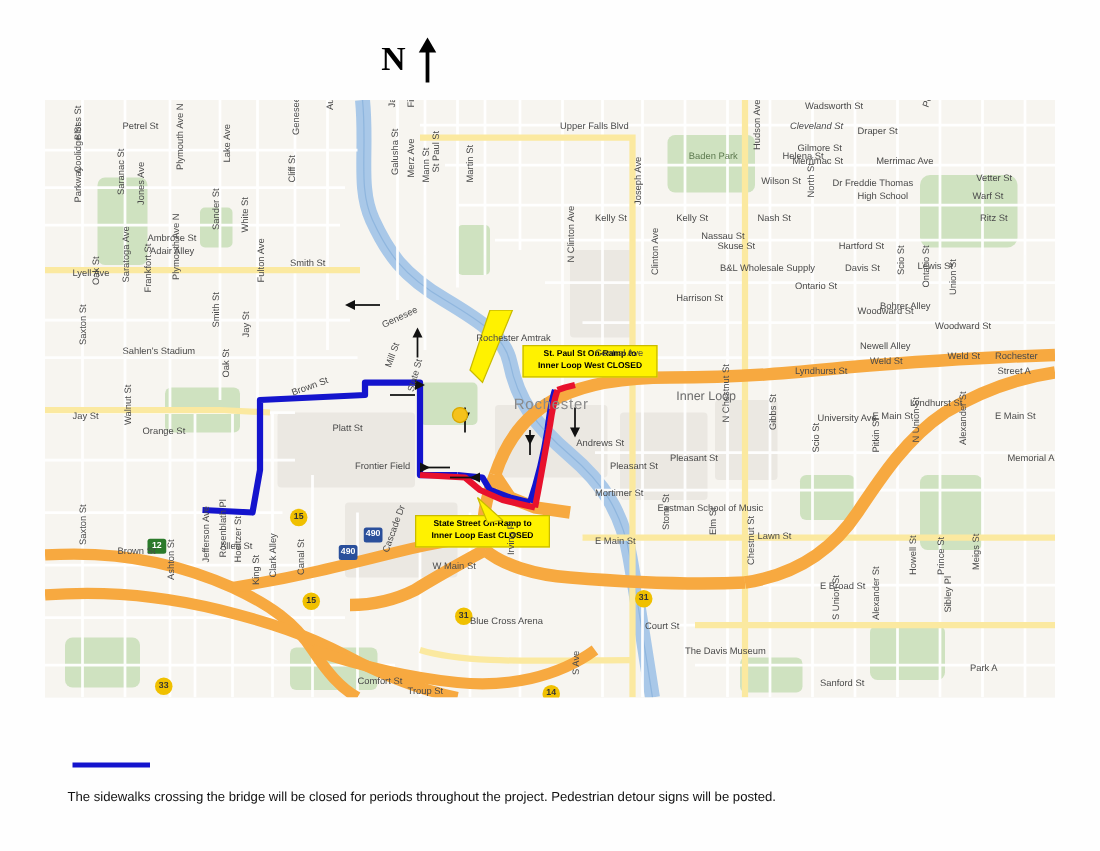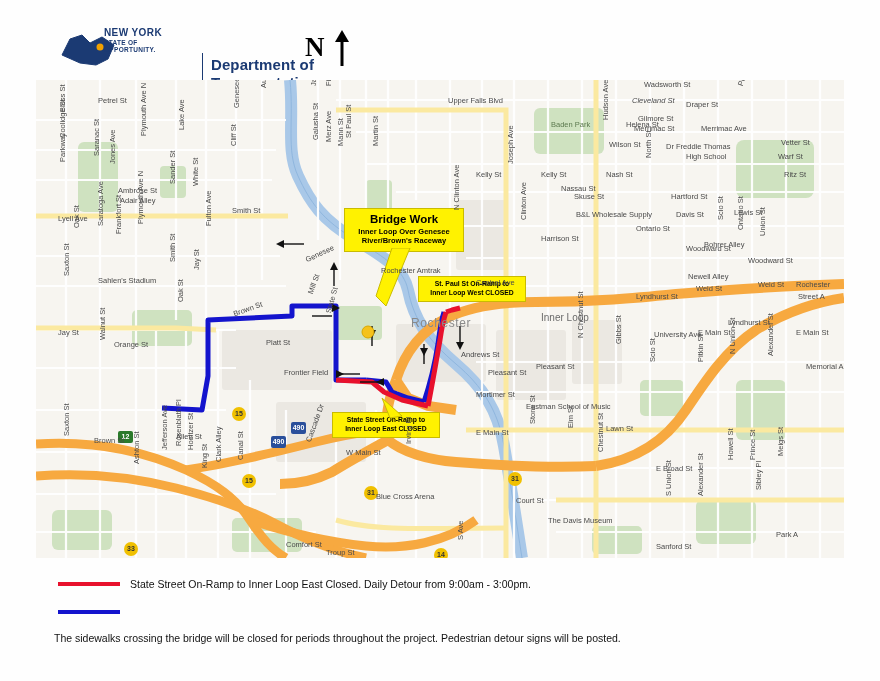--- a/index.html
+++ b/index.html
@@ -174,36 +174,20 @@
   #credit .date { font-size: 10px; color: #111; }
   #credit .attrib { font-size: 8px; color: #333; margin-top: 2px;}
 </style>
 </head>
 <body>
 
 <div id="page">
 
   <div id="header">
 
-    <div id="nysdot-logo">
-      <svg width="150" height="48">
-        <path d="M6 30 L14 14 L26 10 L34 18 L46 12 L58 20 L52 34 L40 40 L24 38 Z" fill="#1b3a73" stroke="#1b3a73" stroke-width="1"></path>
-        <circle cx="44" cy="22" r="3.5" fill="#f0a000"></circle>
-      </svg>
-      <div id="logo-text-ny">
-        <div class="ny-line1">NEW YORK</div>
-        <div class="ny-line2">STATE OF</div>
-        <div class="ny-line3">OPPORTUNITY.</div>
-      </div>
-      <div id="logo-divider"></div>
-      <div id="dot-text">
-        <div>Department of</div>
-        <div>Transportation</div>
-      </div>
-    </div>
 
     <div id="north-arrow">
       <div id="north-letter">N</div>
       <svg width="24" height="40" style="position:absolute;left:26px;top:0;">
         <path d="M11 38 L11 8" stroke="#000" stroke-width="3" fill="none"></path>
         <path d="M11 2 L18 14 L4 14 Z" fill="#000"></path>
       </svg>
     </div>
   </div>
 
@@ -378,25 +362,20 @@
     <div class="shield blue" style="left:255px; top:342px;">490</div>
     <div class="shield blue" style="left:235px; top:356px;">490</div>
     <div class="shield green" style="left:82px; top:351px;">12</div>
     <div class="shield yellow" style="left:328px; top:406px;">31</div>
     <div class="shield yellow" style="left:472px; top:392px;">31</div>
     <div class="shield yellow" style="left:88px; top:462px;">33</div>
     <div class="shield yellow" style="left:398px; top:468px;">14</div>
     <div class="shield yellow" style="left:196px; top:327px;">15</div>
     <div class="shield yellow" style="left:206px; top:394px;">15</div>
 
-    <div class="callout" id="callout-bridge">
-      <div class="title">Bridge Work</div>
-      <div class="sub">Inner Loop Over Genesee</div>
-      <div class="sub">River/Brown's Raceway</div>
-    </div>
     <svg style="position:absolute;left:330px;top:168px;" width="60" height="60">
       <path d="M26 0 L44 0 L20 58 L10 48 Z" fill="#fff200" stroke="#c9bb00" stroke-width="1"></path>
     </svg>
 
     <div class="callout" id="callout-stpaul">
       <div>St. Paul St On-Ramp to</div>
       <div>Inner Loop West CLOSED</div>
     </div>
 
     <div class="callout" id="callout-state">
@@ -544,24 +523,20 @@
         <div class="maplabel" style="left: 740px; top: 450px;">Park A</div>
         <div class="maplabel" style="left: 290px; top: 468px;">Troup St</div>
         <div class="maplabel" style="left: 420px; top: 460px; transform: rotate(-90deg); transform-origin: 0px 0px;">S Ave</div>
         <div class="maplabel" style="left: 620px; top: 462px;">Sanford St</div>
         <div class="maplabel" style="left: 250px; top: 460px;">Comfort St</div>
       </div>
   </div>
 
   <div id="legend">
 
-    <div class="legend-row" id="legend-row-red">
-      <div class="legend-swatch" style="background: rgb(232, 17, 45);"></div>
-      <div class="legend-text">State Street On-Ramp to Inner Loop East Closed. Daily Detour from 9:00am - 3:00pm.</div>
-    </div>
 
     <div class="legend-row" id="legend-row-blue">
       <div class="legend-swatch" style="background: rgb(20, 20, 205);"></div>
     </div>
 
     <div id="footnote">The sidewalks crossing the bridge will be closed for periods throughout the project. Pedestrian detour signs will be posted.</div>
 
   </div>
 </div>
 

